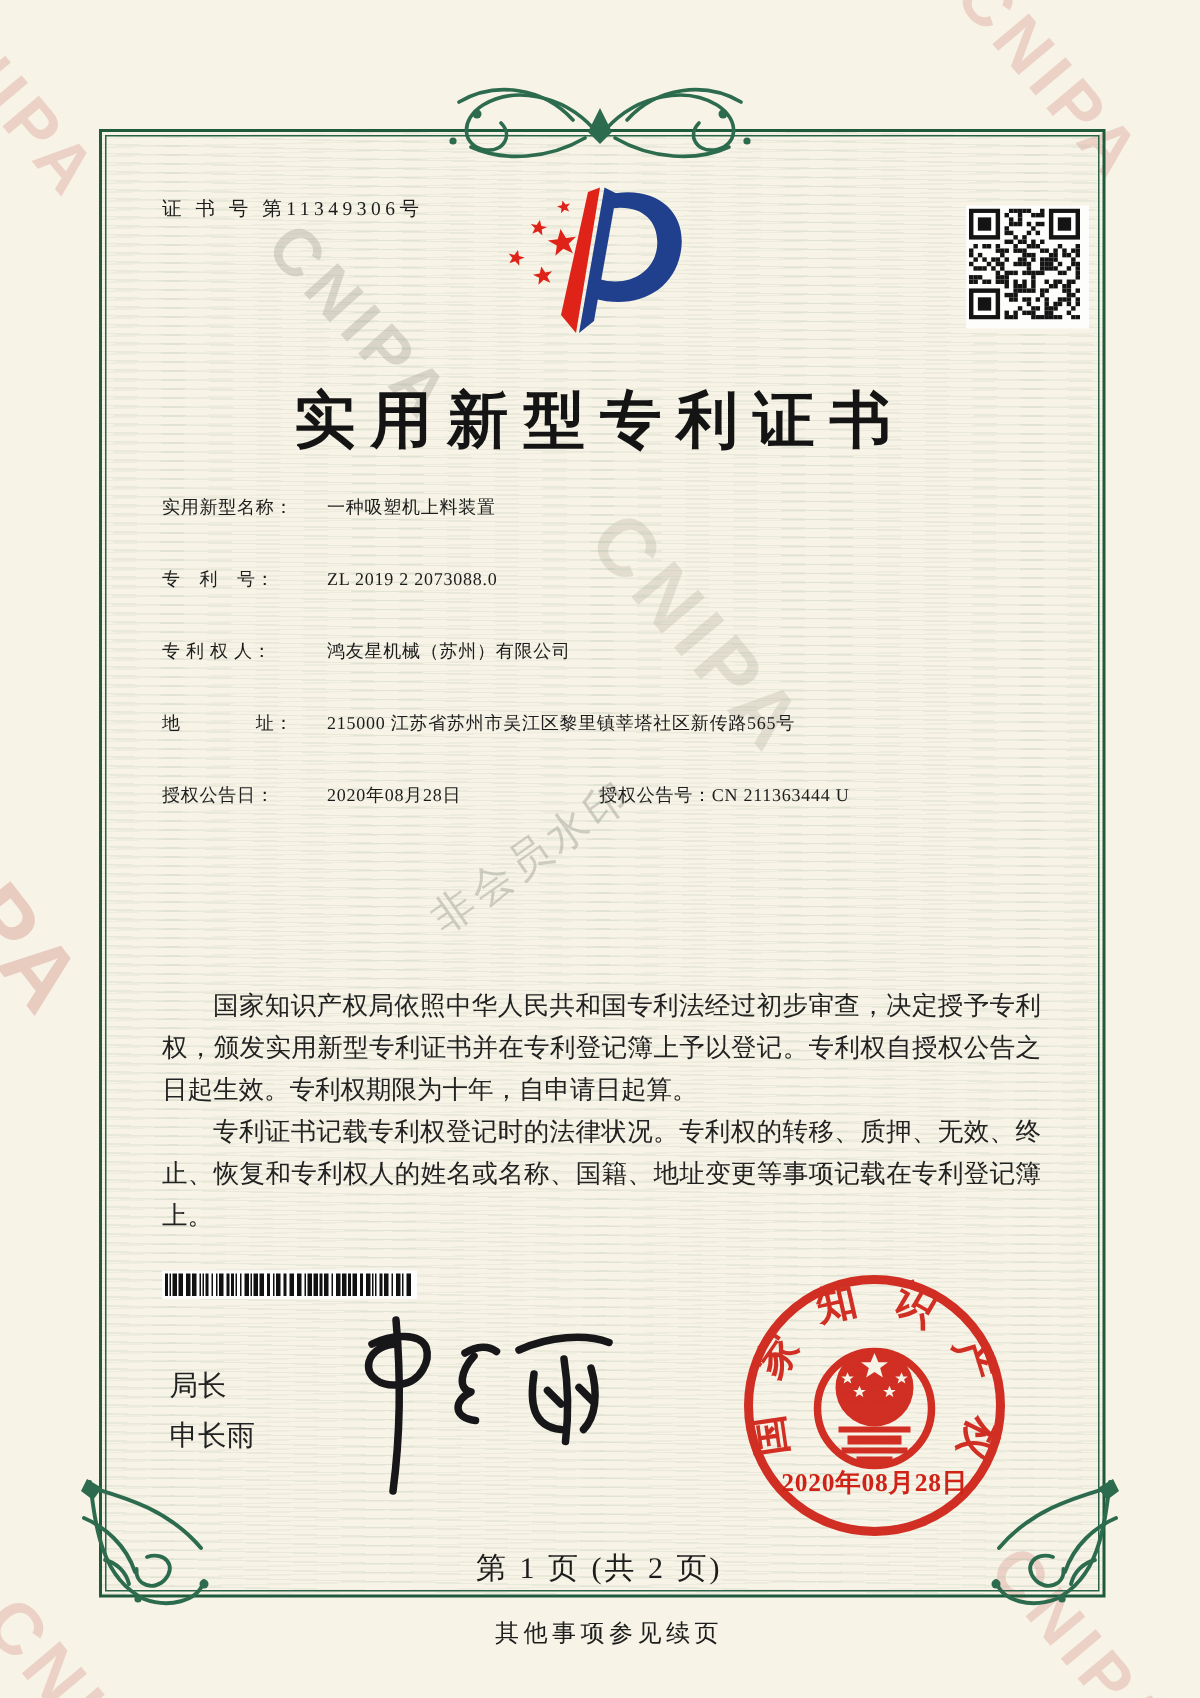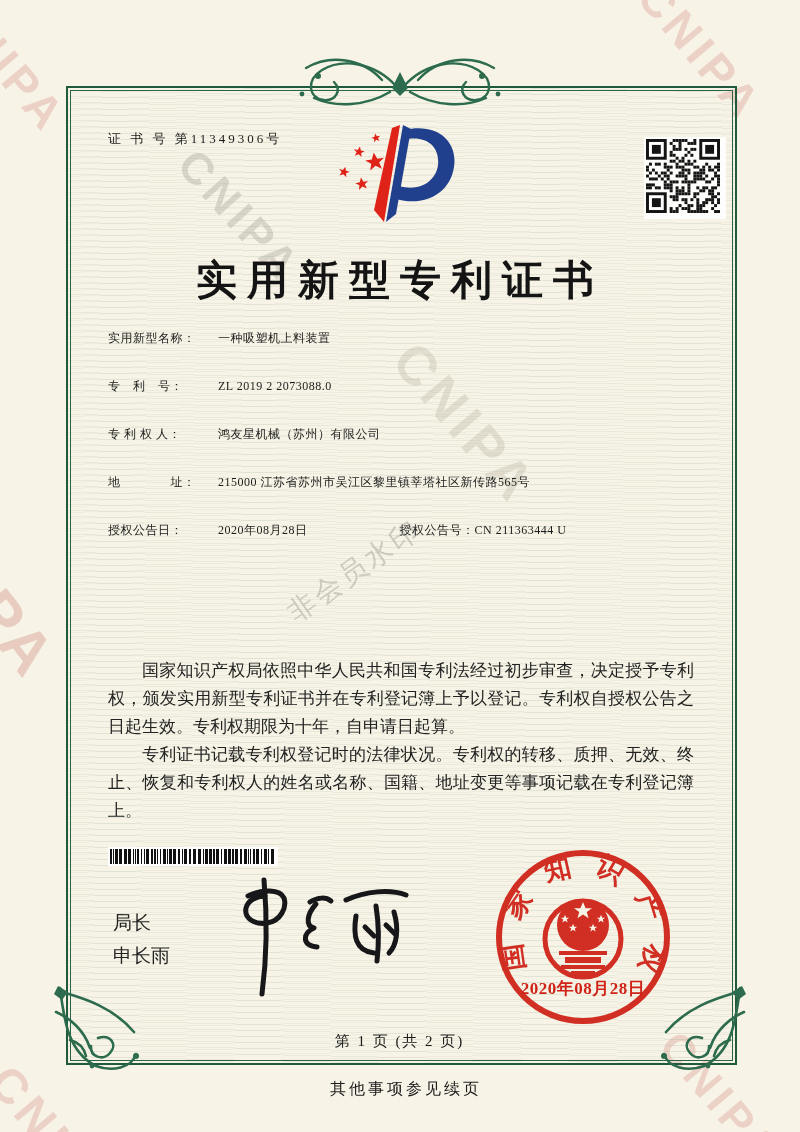--- a/index.html
+++ b/index.html
@@ -55,32 +55,32 @@
   .paras{
     position:absolute;left:108px;top:657px;width:586px;
     font-size:17px;line-height:28px;text-align:justify;color:#222;
   }
   .paras p{margin:0;text-indent:2em;}
 
   .barcode{position:absolute;left:108px;top:847px;width:170px;height:19px;background:#fdfdfd;}
 
   .officer{
     position:absolute;left:113px;top:908px;
-    font-family:Liberation Mono, monospace;
+    font-family:Liberation Sans, sans-serif;
     font-size:19px;line-height:33px;color:#222;
   }
   .signature{position:absolute;left:218px;top:872px;width:215px;height:132px;}
 
   .seal{position:absolute;left:493px;top:847px;width:180px;height:180px;mix-blend-mode:multiply;opacity:0.95;}
   .seal-date{
     position:absolute;left:497px;top:977px;width:172px;z-index:6;
     text-align:center;color:#cf2318;font-size:17px;font-weight:bold;letter-spacing:0.5px;
   }
 
-  .page-info{position:absolute;left:0;right:1px;top:1032px;text-align:center;font-size:15px;letter-spacing:2px;}
+  .page-info{position:absolute;left:0;right:1px;top:1032px;text-align:center;font-size:20px;letter-spacing:2px;}
   .cont-note{position:absolute;left:0;right:0;top:1079px;text-align:center;font-size:16px;letter-spacing:3px;padding-left:12px;}
 
   svg{display:block;}
 </style>
 </head>
 <body>
 
 <div class="page">
 
   <div class="wm" style="left:-28px;top:-18px;font-size:46px;transform:rotate(50deg);">CNIPA</div>

